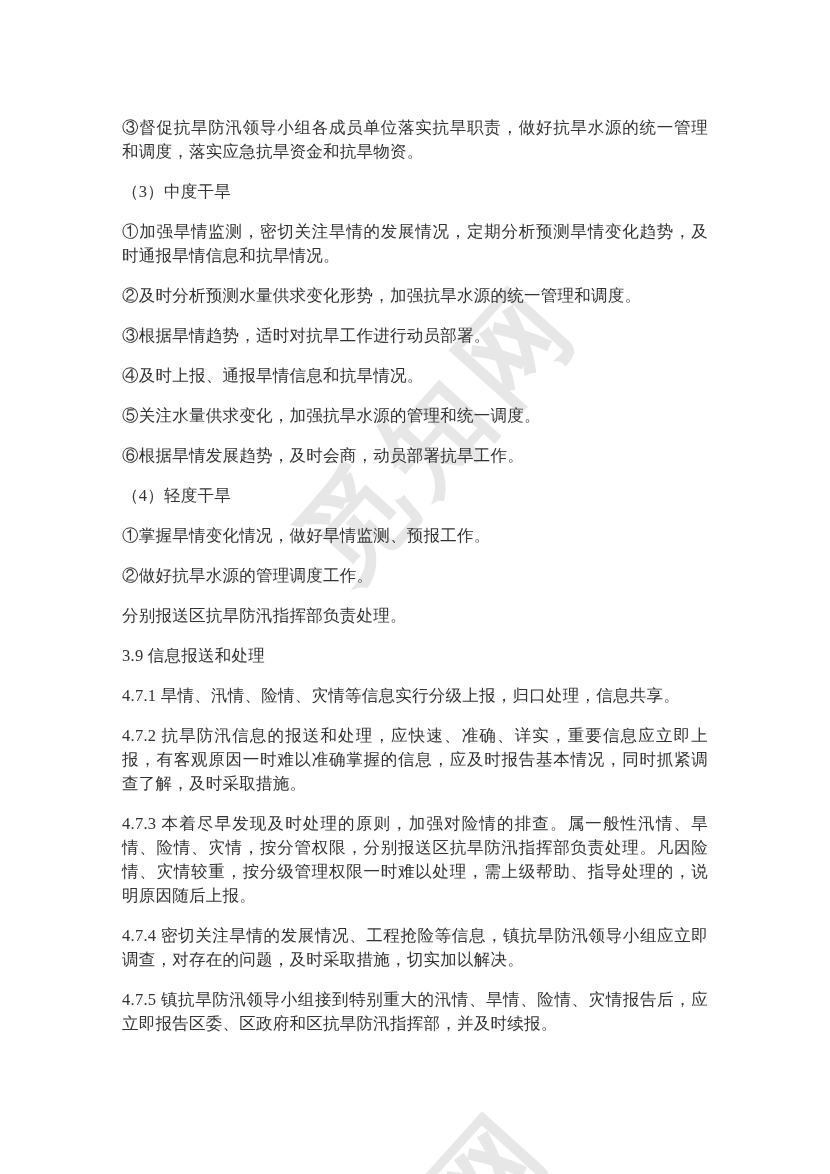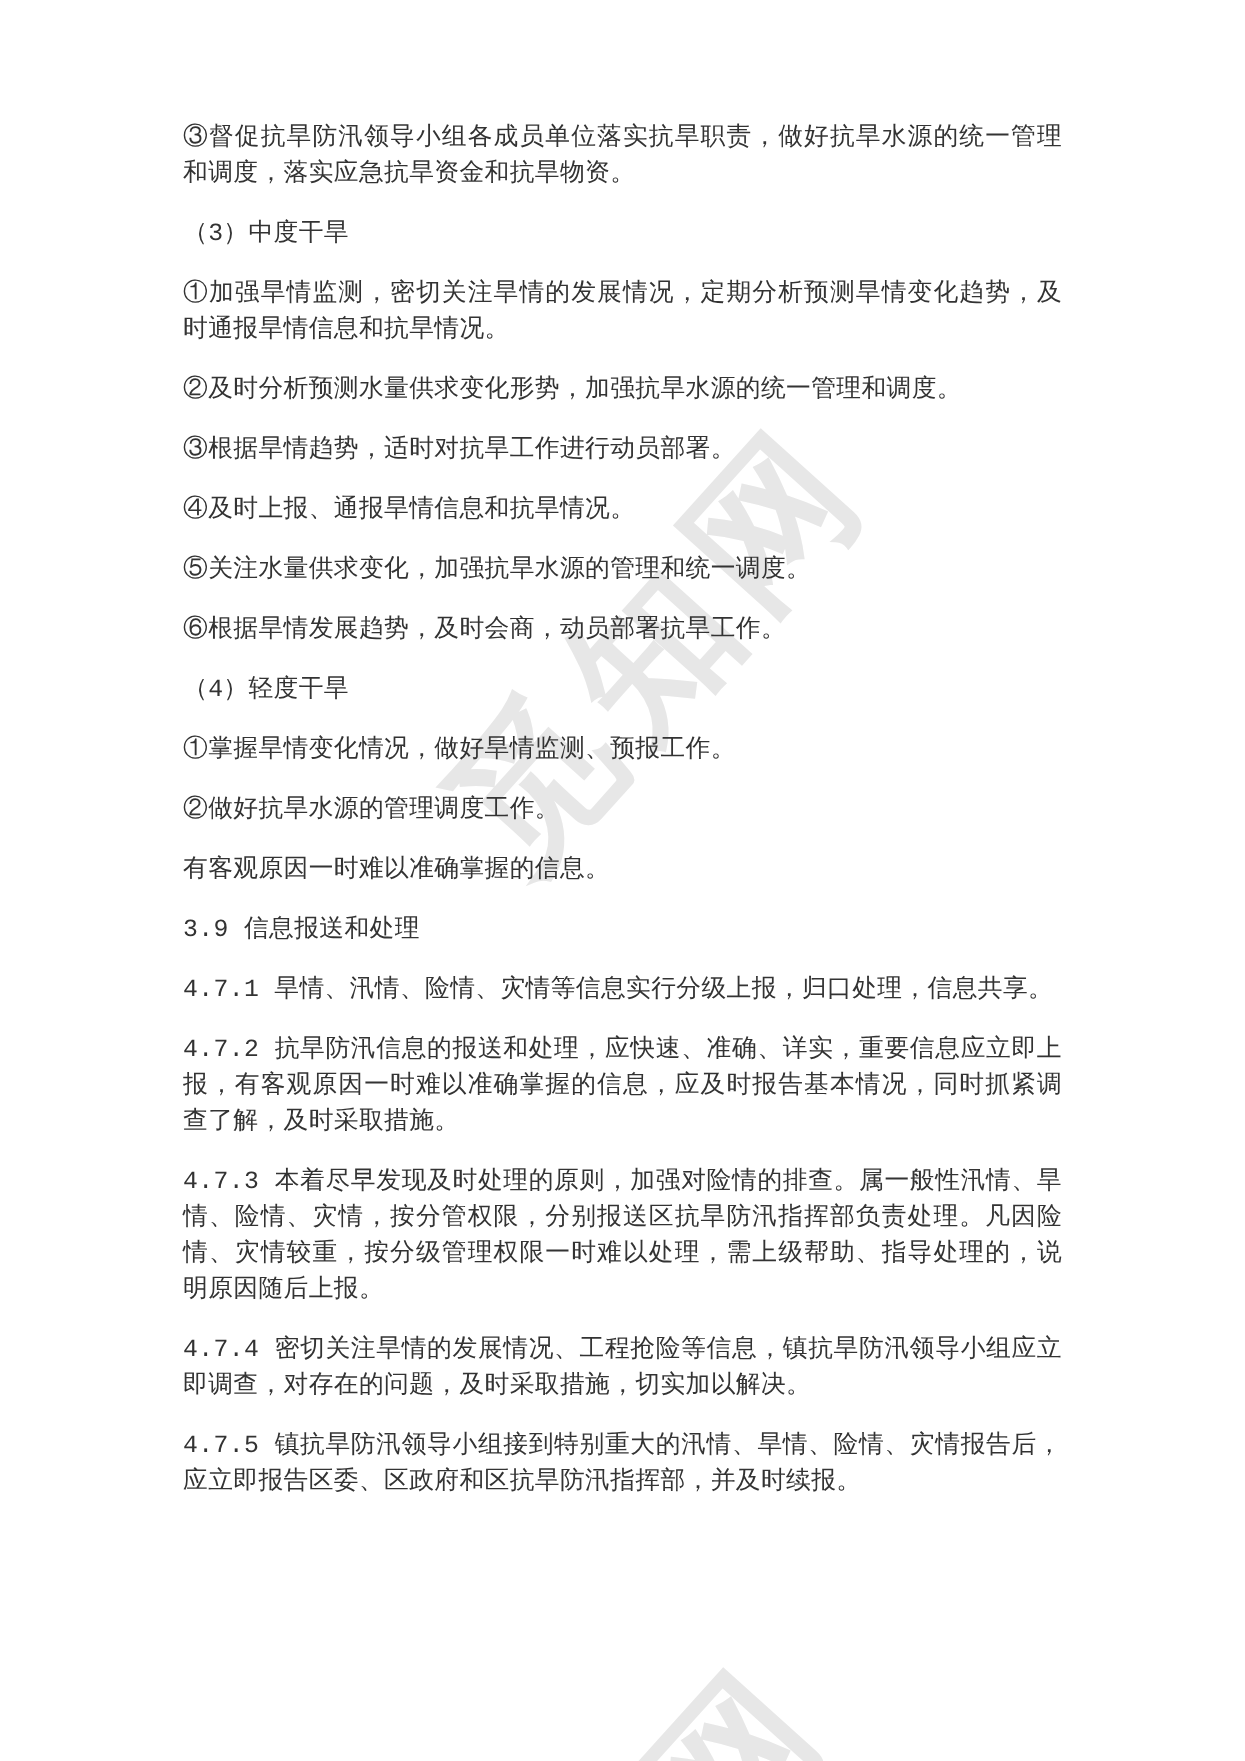--- a/index.html
+++ b/index.html
@@ -30,26 +30,25 @@
     pointer-events: none;
     z-index: 0;
   }
   .watermark.center { left: 440px; top: 432px; }
   .watermark.bottom { left: 415px; top: 1258px; }
 
   
   .content {
     position: relative;
     z-index: 1;
-    padding: 80px 122px 0 122px;
+    padding: 116px 122px 0 122px;
     color: #333333;
     font-size: 16.5px;
     letter-spacing: 0.25px;
     line-height: 24px;
-    font-family: Liberation Mono, monospace;
   }
 
   .content p {
     text-align: justify;
     margin-bottom: 16px;
   }
 </style>
 </head>
 <body>
 
@@ -63,21 +62,21 @@
     <p>（3）中度干旱</p>
     <p>①加强旱情监测，密切关注旱情的发展情况，定期分析预测旱情变化趋势，及时通报旱情信息和抗旱情况。</p>
     <p>②及时分析预测水量供求变化形势，加强抗旱水源的统一管理和调度。</p>
     <p>③根据旱情趋势，适时对抗旱工作进行动员部署。</p>
     <p>④及时上报、通报旱情信息和抗旱情况。</p>
     <p>⑤关注水量供求变化，加强抗旱水源的管理和统一调度。</p>
     <p>⑥根据旱情发展趋势，及时会商，动员部署抗旱工作。</p>
     <p>（4）轻度干旱</p>
     <p>①掌握旱情变化情况，做好旱情监测、预报工作。</p>
     <p>②做好抗旱水源的管理调度工作。</p>
-    <p>有客观原因一时难以准确掌握的信息。</p>
+    <p>分别报送区抗旱防汛指挥部负责处理。</p>
     <p>3.9 信息报送和处理</p>
     <p>4.7.1 旱情、汛情、险情、灾情等信息实行分级上报，归口处理，信息共享。</p>
     <p>4.7.2 抗旱防汛信息的报送和处理，应快速、准确、详实，重要信息应立即上报，有客观原因一时难以准确掌握的信息，应及时报告基本情况，同时抓紧调查了解，及时采取措施。</p>
     <p>4.7.3 本着尽早发现及时处理的原则，加强对险情的排查。属一般性汛情、旱情、险情、灾情，按分管权限，分别报送区抗旱防汛指挥部负责处理。凡因险情、灾情较重，按分级管理权限一时难以处理，需上级帮助、指导处理的，说明原因随后上报。</p>
     <p>4.7.4 密切关注旱情的发展情况、工程抢险等信息，镇抗旱防汛领导小组应立即调查，对存在的问题，及时采取措施，切实加以解决。</p>
     <p>4.7.5 镇抗旱防汛领导小组接到特别重大的汛情、旱情、险情、灾情报告后，应立即报告区委、区政府和区抗旱防汛指挥部，并及时续报。</p>
   </div>
 
 </div>
 

